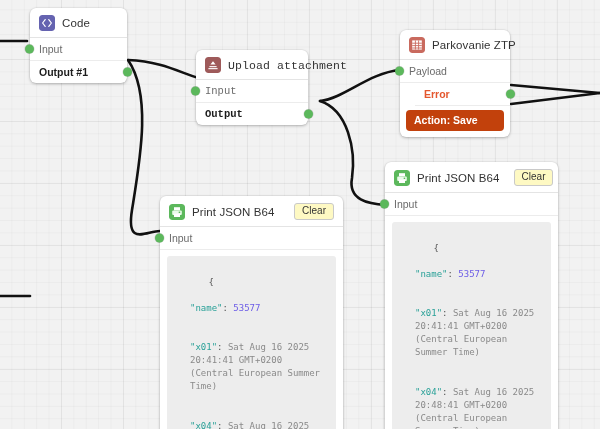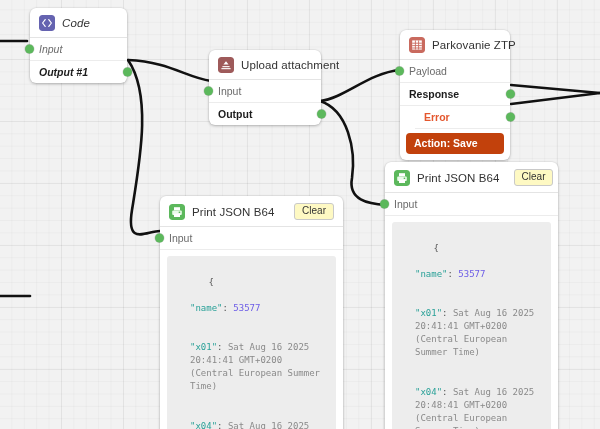--- a/index.html
+++ b/index.html
@@ -73,22 +73,22 @@
     font-size:9px;line-height:1.45;color:#555;
     white-space:pre-wrap;word-break:break-word;overflow:hidden;
   }
   .k{color:#2aa198;}
   .num{color:#6c5ce7;font-weight:normal;margin-top:38px;}
   .plain{color:#8a8a8a;}
   .brace{color:#555;}
   .indent1{padding-left:14px;display:block;}
 
   
-  #node-code{left:30px;top:8px;width:97px;font-style:italic;}
-  #node-upload{left:209px;top:50px;width:112px;}
+  #node-code{left:30px;top:8px;width:97px;}
+  #node-upload{left:196px;top:50px;width:112px;font-family:Liberation Mono, monospace;}
   #node-park{left:400px;top:30px;width:110px;}
   #node-print-left{left:160px;top:196px;width:183px;}
   #node-print-right{left:385px;top:162px;width:173px;}
 </style>
 </head>
 <body>
 
 <div id="canvas"></div>
 
 <svg id="wires" width="600" height="429" viewBox="0 0 600 429">
@@ -158,24 +158,20 @@
       <g stroke="#c96a5e" stroke-width="0.9">
         <path d="M3.2 6.2h9.6M3.2 8.6h9.6M3.2 11h9.6M6.4 3.4v9.2M9.6 3.4v9.2"></path>
       </g>
     </svg>
     <span class="node-title">Parkovanie ZTP</span>
   </div>
   <div class="port-row port-pay">
     <span class="dot left"></span>
     <span>Payload</span>
   </div>
-  <div class="port-row port-out">
-    <span>Response</span>
-    <span class="dot right"></span>
-  </div>
   <div class="port-row port-err">
     <span>Error</span>
     <span class="dot right"></span>
   </div>
   <div class="action-bar">Action: Save</div>
 </div>
 
 <div class="node" id="node-print-left">
   <div class="node-head">
     <svg class="ico" viewBox="0 0 16 16">

